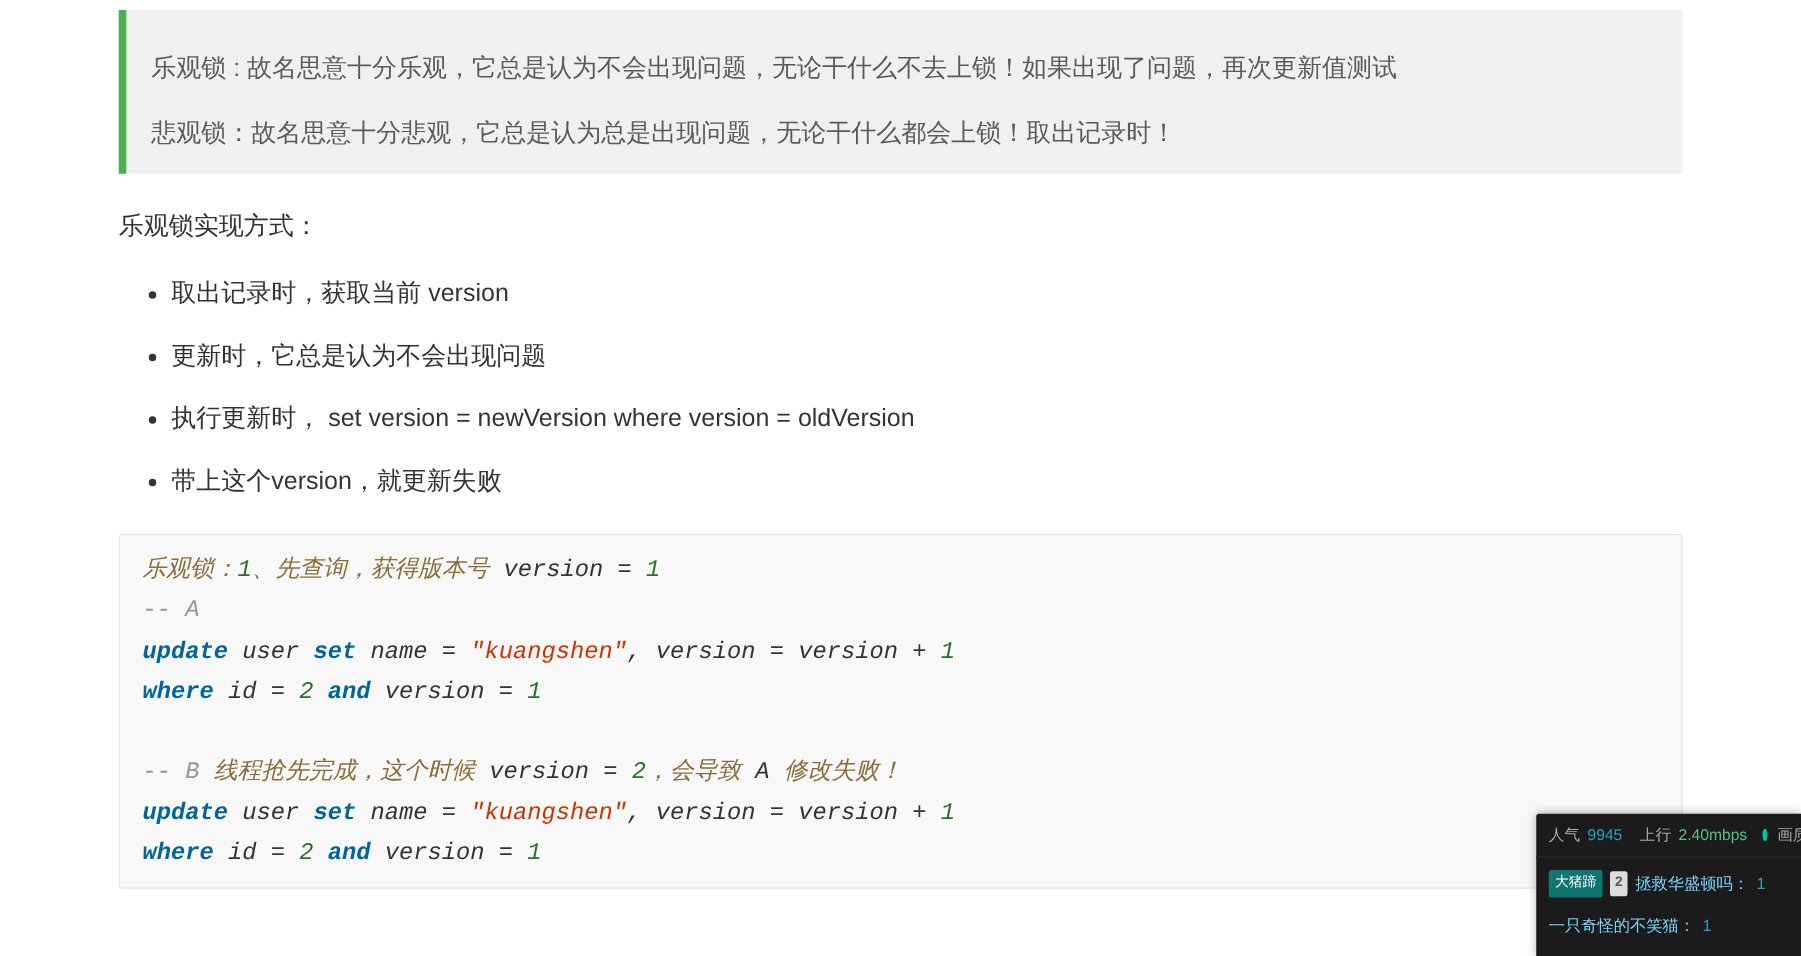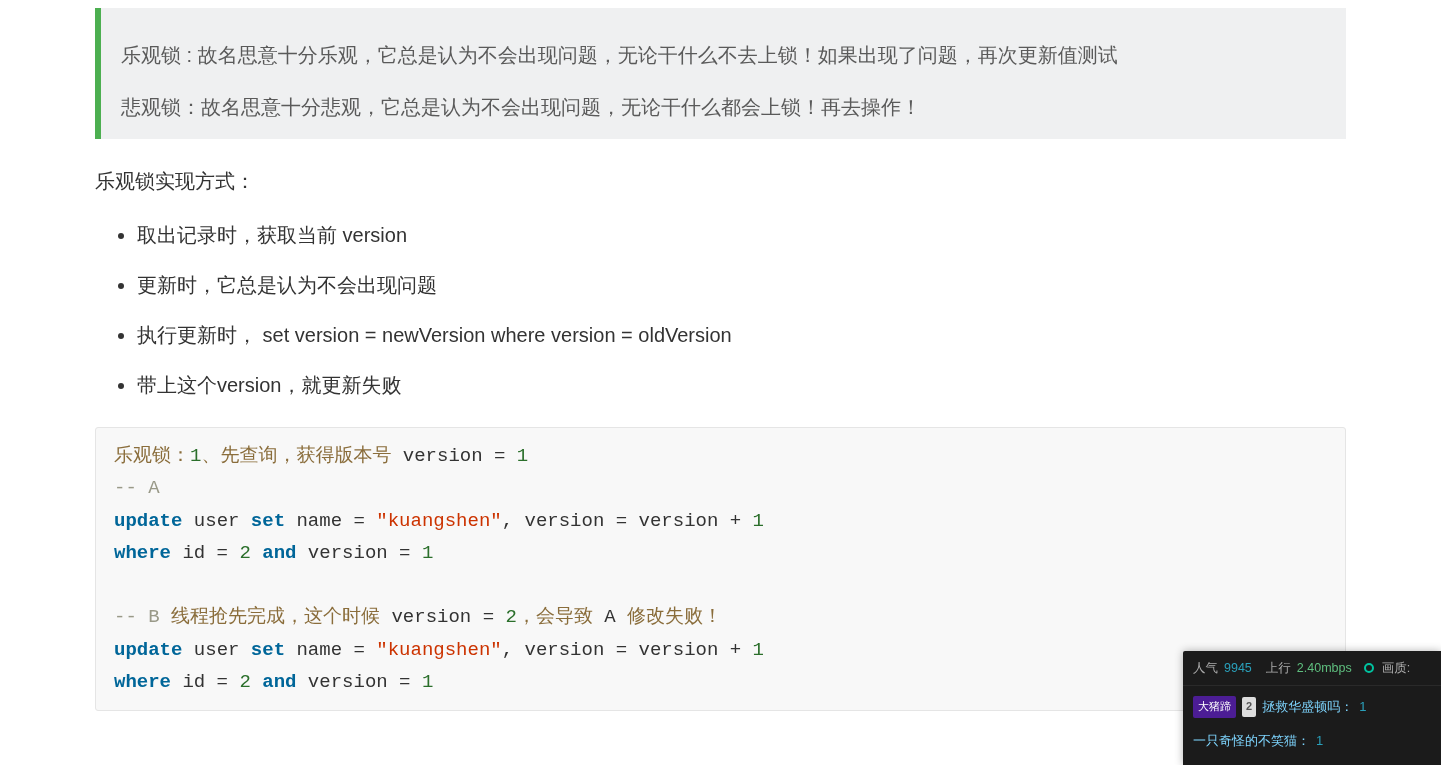--- a/index.html
+++ b/index.html
@@ -44,33 +44,34 @@
     background: #f8f8f8;
     border: 1px solid #e5e5e5;
     border-radius: 3px;
     padding: 12px 18px;
     font-family: Consolas, "Courier New", monospace;
     font-size: 19px;
     line-height: 1.7;
     white-space: pre;
     overflow-x: auto;
     color: #333;
+    font-style: italic;
   }
   .codeblock .kw { color: #006699; font-weight: bold; }
   .codeblock .str { color: #cc3300; }
   .codeblock .num { color: #2b6f2b; }
   .codeblock .cm { color: #999988; }
   .codeblock .zh { color: #8a6d3b; }
 
   
   .overlay {
     position: fixed;
     right: 0;
     bottom: 0;
-    width: 258px;
+    width: 212px;
     background: #1b1b1b;
     color: #cfcfcf;
     font-size: 13px;
     border-top-left-radius: 2px;
     box-shadow: 0 0 8px rgba(0,0,0,.3);
   }
   .overlay .statbar {
     display: flex;
     align-items: center;
     gap: 6px;
@@ -93,21 +94,21 @@
   }
   .overlay .chat { padding: 4px 0 8px 0; }
   .overlay .chat .row {
     padding: 5px 10px;
     display: flex;
     align-items: center;
     gap: 6px;
     font-size: 13px;
   }
   .overlay .tag {
-    background: #4c1d95;
+    background: #0f766e;
     color: #fff;
     font-size: 11px;
     padding: 1px 5px;
     border-radius: 2px;
   }
   .overlay .lvl {
     background: #ddd;
     color: #555;
     font-size: 11px;
     padding: 0 4px;
@@ -117,21 +118,21 @@
   .overlay .uname { color: #7dd3fc; }
   .overlay .msg { color: #2aa0ba; }
 </style>
 </head>
 <body>
 
 <div class="page">
 
   <div class="blockquote">
     <p>乐观锁 : 故名思意十分乐观，它总是认为不会出现问题，无论干什么不去上锁！如果出现了问题，再次更新值测试</p>
-    <p>悲观锁：故名思意十分悲观，它总是认为不会出现问题，无论干什么都会上锁！再去操作！</p>
+    <p>悲观锁：故名思意十分悲观，它总是认为总是出现问题，无论干什么都会上锁！取出记录时！</p>
   </div>
 
   <p class="para">乐观锁实现方式：</p>
 
   <ul class="points">
     <li>取出记录时，获取当前 version</li>
     <li>更新时，它总是认为不会出现问题</li>
     <li>执行更新时， set version = newVersion where version = oldVersion</li>
     <li>带上这个version，就更新失败</li>
   </ul>

